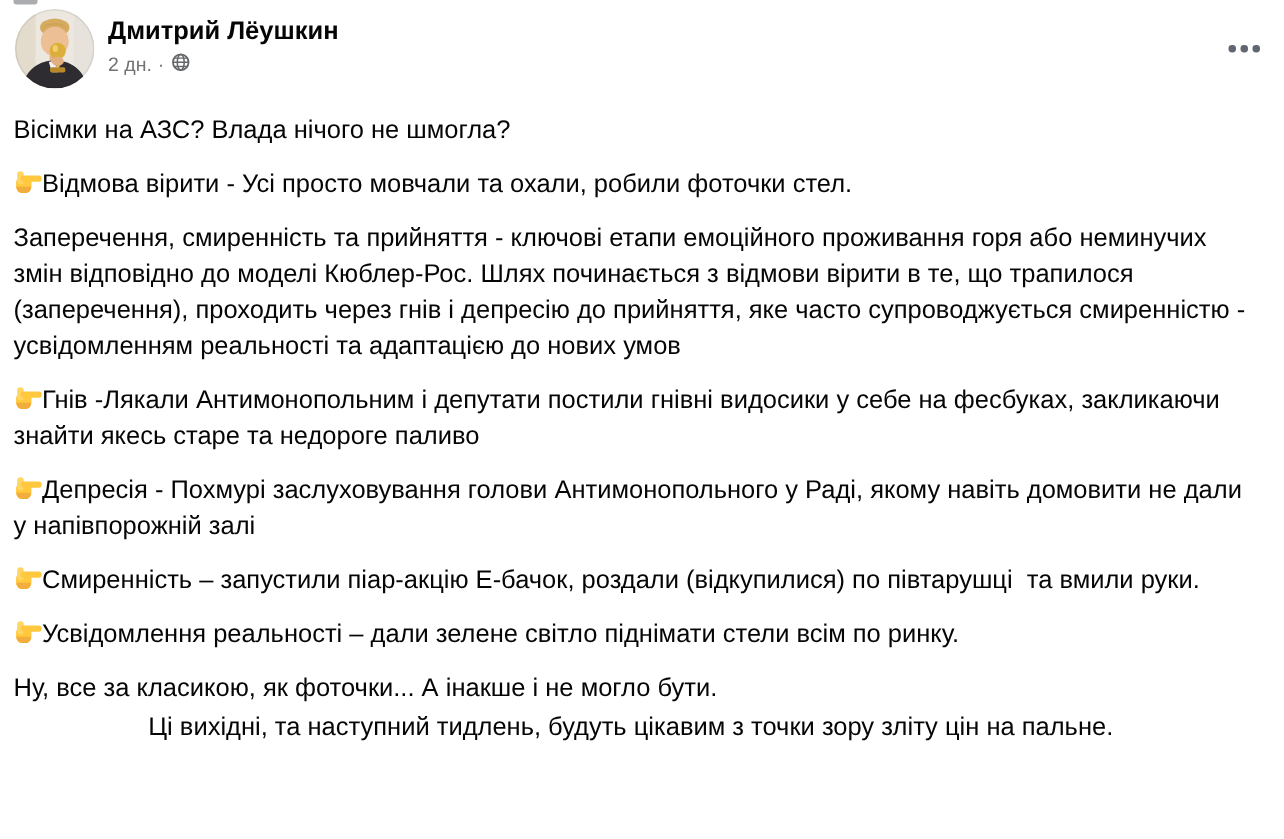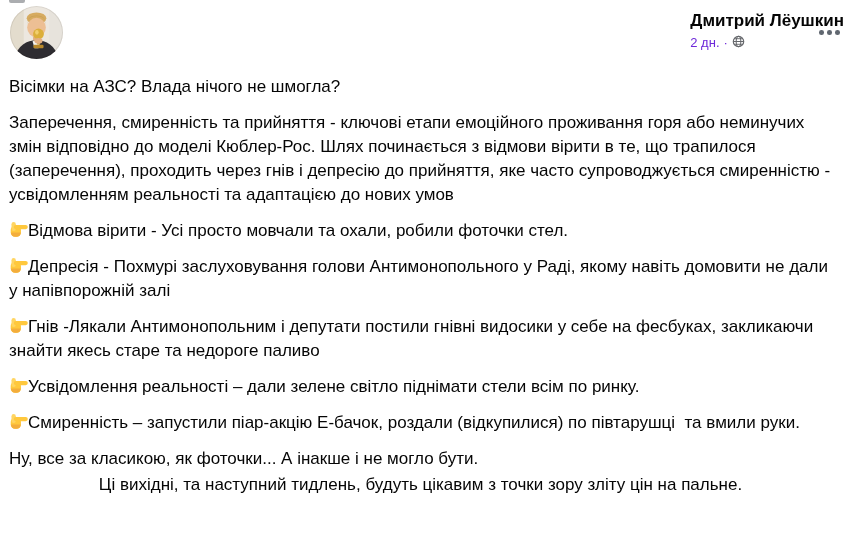--- a/index.html
+++ b/index.html
@@ -19,21 +19,20 @@
     background: #7e8186; opacity: .65;
     border-radius: 0 0 2px 2px;
   }
 
   
   .post-header {
     position: relative;
     display: flex;
     align-items: flex-start;
     padding: 6px 12px 0 10px;
-    justify-content: space-between;
   }
   .avatar-wrap {
     width: 53px; height: 53px;
     border-radius: 50%;
     overflow: hidden;
     flex: 0 0 auto;
     cursor: pointer;
     position: relative;
   }
   .avatar-wrap::after {
@@ -41,21 +40,21 @@
     border-radius: 50%;
     box-shadow: inset 0 0 0 1px rgba(0,0,0,.08);
   }
   .header-info { margin-left: 9px; padding-top: 4px; }
   .author-name {
     font-size: 17px; font-weight: 700; line-height: 22px;
     color: #050505; cursor: pointer; display: inline-block;
   }
   .post-meta {
     display: flex; align-items: center;
-    font-size: 13px; color: #6d28d9;
+    font-size: 13px; color: #737373;
     margin-top: 2px; line-height: 16px;
   }
   .post-meta .timestamp { cursor: pointer; }
   .post-meta .separator { margin: 0 4px; }
   .globe-icon { display: inline-block; margin-top: 1px; }
 
   .menu-button {
     position: absolute; top: 20px; right: 8px;
     background: none; border: none;
     display: flex; gap: 3.5px; align-items: center;
@@ -125,46 +124,46 @@
   </div>
   <button class="menu-button" aria-label="menu">
     <span class="menu-dot"></span>
     <span class="menu-dot"></span>
     <span class="menu-dot"></span>
   </button>
 </div>
 
 <div class="post-text">
     <p>Вісімки на АЗС? Влада нічого не шмогла?</p>
+    <p><svg class="hand-emoji" viewBox="0 0 20 20" aria-hidden="true">
+        <rect x="1.8" y="6" width="10.8" height="11.6" rx="4.4" fill="#FFC83D"></rect>
+        <path d="M2.2 13.2 h10 v1.6 a4.2 4.2 0 0 1 -4.4 2.8 h-1.4 a4.4 4.4 0 0 1 -4.2 -3 Z" fill="#F3AD3C"></path>
+        <rect x="2.6" y="2.2" width="4.6" height="9.4" rx="2.3" fill="#FFD563"></rect>
+        <rect x="5" y="5.2" width="14.8" height="4.5" rx="2.25" fill="#FFC83D"></rect>
+      </svg>Відмова вірити - Усі просто мовчали та охали, робили фоточки стел.</p>
     <p>Заперечення, смиренність та прийняття - ключові етапи емоційного проживання горя або неминучих змін відповідно до моделі Кюблер-Рос. Шлях починається з відмови вірити в те, що трапилося (заперечення), проходить через гнів і депресію до прийняття, яке часто супроводжується смиренністю - усвідомленням реальності та адаптацією до нових умов</p>
     <p><svg class="hand-emoji" viewBox="0 0 20 20" aria-hidden="true">
         <rect x="1.8" y="6" width="10.8" height="11.6" rx="4.4" fill="#FFC83D"></rect>
         <path d="M2.2 13.2 h10 v1.6 a4.2 4.2 0 0 1 -4.4 2.8 h-1.4 a4.4 4.4 0 0 1 -4.2 -3 Z" fill="#F3AD3C"></path>
         <rect x="2.6" y="2.2" width="4.6" height="9.4" rx="2.3" fill="#FFD563"></rect>
         <rect x="5" y="5.2" width="14.8" height="4.5" rx="2.25" fill="#FFC83D"></rect>
-      </svg>Відмова вірити - Усі просто мовчали та охали, робили фоточки стел.</p>
+      </svg>Гнів -Лякали Антимонопольним і депутати постили гнівні видосики у себе на фесбуках, закликаючи знайти якесь старе та недороге паливо</p>
     <p><svg class="hand-emoji" viewBox="0 0 20 20" aria-hidden="true">
         <rect x="1.8" y="6" width="10.8" height="11.6" rx="4.4" fill="#FFC83D"></rect>
         <path d="M2.2 13.2 h10 v1.6 a4.2 4.2 0 0 1 -4.4 2.8 h-1.4 a4.4 4.4 0 0 1 -4.2 -3 Z" fill="#F3AD3C"></path>
         <rect x="2.6" y="2.2" width="4.6" height="9.4" rx="2.3" fill="#FFD563"></rect>
         <rect x="5" y="5.2" width="14.8" height="4.5" rx="2.25" fill="#FFC83D"></rect>
       </svg>Депресія - Похмурі заслуховування голови Антимонопольного у Раді, якому навіть домовити не дали у напівпорожній залі</p>
     <p><svg class="hand-emoji" viewBox="0 0 20 20" aria-hidden="true">
         <rect x="1.8" y="6" width="10.8" height="11.6" rx="4.4" fill="#FFC83D"></rect>
         <path d="M2.2 13.2 h10 v1.6 a4.2 4.2 0 0 1 -4.4 2.8 h-1.4 a4.4 4.4 0 0 1 -4.2 -3 Z" fill="#F3AD3C"></path>
         <rect x="2.6" y="2.2" width="4.6" height="9.4" rx="2.3" fill="#FFD563"></rect>
         <rect x="5" y="5.2" width="14.8" height="4.5" rx="2.25" fill="#FFC83D"></rect>
-      </svg>Гнів -Лякали Антимонопольним і депутати постили гнівні видосики у себе на фесбуках, закликаючи знайти якесь старе та недороге паливо</p>
+      </svg>Смиренність – запустили піар-акцію Е-бачок, роздали (відкупилися) по півтарушці  та вмили руки.</p>
     <p><svg class="hand-emoji" viewBox="0 0 20 20" aria-hidden="true">
         <rect x="1.8" y="6" width="10.8" height="11.6" rx="4.4" fill="#FFC83D"></rect>
         <path d="M2.2 13.2 h10 v1.6 a4.2 4.2 0 0 1 -4.4 2.8 h-1.4 a4.4 4.4 0 0 1 -4.2 -3 Z" fill="#F3AD3C"></path>
         <rect x="2.6" y="2.2" width="4.6" height="9.4" rx="2.3" fill="#FFD563"></rect>
         <rect x="5" y="5.2" width="14.8" height="4.5" rx="2.25" fill="#FFC83D"></rect>
       </svg>Усвідомлення реальності – дали зелене світло піднімати стели всім по ринку.</p>
-    <p><svg class="hand-emoji" viewBox="0 0 20 20" aria-hidden="true">
-        <rect x="1.8" y="6" width="10.8" height="11.6" rx="4.4" fill="#FFC83D"></rect>
-        <path d="M2.2 13.2 h10 v1.6 a4.2 4.2 0 0 1 -4.4 2.8 h-1.4 a4.4 4.4 0 0 1 -4.2 -3 Z" fill="#F3AD3C"></path>
-        <rect x="2.6" y="2.2" width="4.6" height="9.4" rx="2.3" fill="#FFD563"></rect>
-        <rect x="5" y="5.2" width="14.8" height="4.5" rx="2.25" fill="#FFC83D"></rect>
-      </svg>Смиренність – запустили піар-акцію Е-бачок, роздали (відкупилися) по півтарушці  та вмили руки.</p>
     <p>Ну, все за класикою, як фоточки... А інакше і не могло бути.</p>
     <p class="tight">Ці вихідні, та наступний тидлень, будуть цікавим з точки зору зліту цін на пальне.</p>
   </div>
 
 </body></html>

